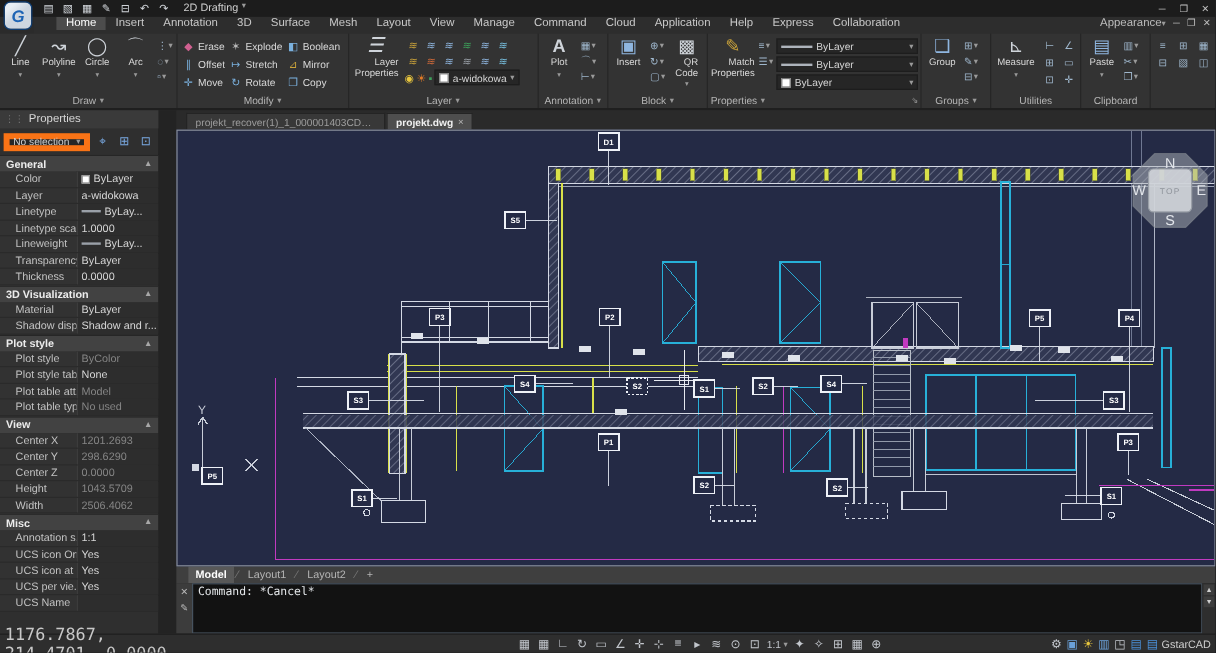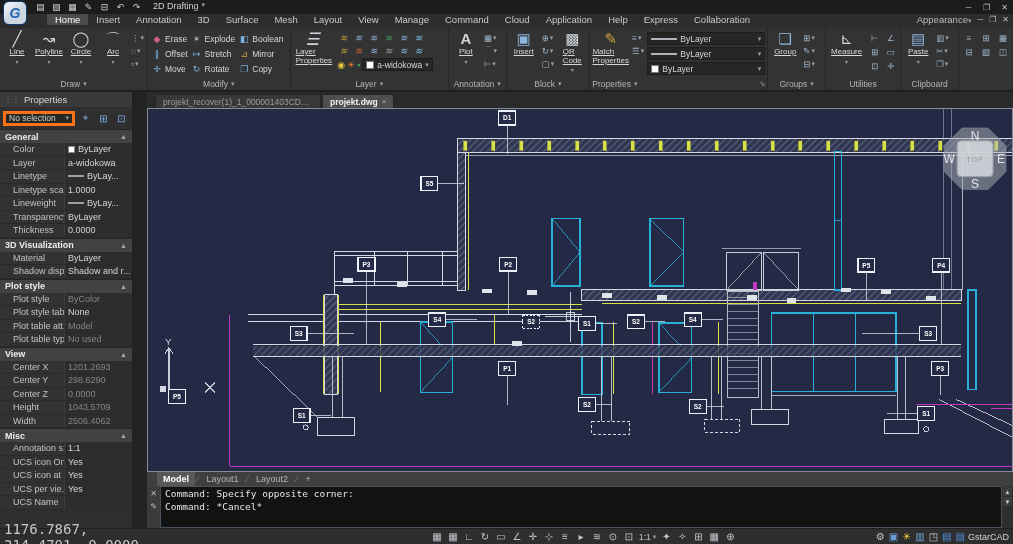--- a/index.html
+++ b/index.html
@@ -29,21 +29,21 @@
   .menubar-right .mini{font-size:8px;}
 
   
   .ribbon{height:64px;background:#333333;display:flex;align-items:stretch;flex:0 0 64px;border-bottom:2px solid #1f1f1f;}
   .rpanel{display:flex;flex-direction:column;border-right:1px solid #262626;padding:1px 2px 0 2px;}
   .rpanel-body{flex:1;display:flex;align-items:stretch;gap:2px;}
   .rpanel-label{height:12px;display:flex;align-items:center;justify-content:center;gap:3px;
                 color:#b5b5b5;font-size:8.5px;}
   .bigbtn{display:flex;flex-direction:column;align-items:center;justify-content:flex-start;padding:2px 3px 0 3px;min-width:30px;}
   .bigbtn .bico{font-size:15px;line-height:16px;height:17px;color:#cfd4da;}
-  .bigbtn .blabel{font-size:8px;line-height:8.5px;text-align:left;color:#d8d8d8;white-space:pre-line;text-decoration:underline;}
+  .bigbtn .blabel{font-size:8px;line-height:8.5px;text-align:right;color:#d8d8d8;white-space:pre-line;}
   .bigbtn .caret{font-size:6px;margin-top:1px;}
   .minicol{display:flex;flex-direction:column;justify-content:flex-start;gap:1px;padding-top:3px;}
   .mini-ic{display:flex;align-items:center;gap:1px;font-size:8.5px;color:#9fb7cd;height:12px;padding:0 1px;}
   .toolgrid{display:grid;grid-template-columns:auto auto auto;grid-auto-rows:14px;column-gap:4px;row-gap:1px;padding:3px 2px 0 2px;}
   .tool{display:flex;align-items:center;gap:3px;font-size:8.5px;color:#d8d8d8;white-space:nowrap;}
   .tool .tico{width:10px;text-align:center;font-size:9px;}
   .layer-right{display:flex;flex-direction:column;padding-top:2px;gap:1px;}
   #layer-minis{display:grid;grid-template-columns:repeat(6,15px);grid-auto-rows:13px;}
   #layer-minis span{display:flex;align-items:center;justify-content:center;font-size:9px;transform:skewX(-10deg);}
   .layer-ddrow{display:flex;align-items:center;gap:2px;}
@@ -59,21 +59,21 @@
   .stack-ic{transform:skewX(-14deg) scaleY(1.15);color:#8fb6e0;}
 
   
   .main{flex:1;display:flex;min-height:0;}
 
   
   .palette{width:133px;background:#2f2f2f;display:flex;flex-direction:column;font-size:9px;border-right:1px solid #1f1f1f;}
   .pal-title{height:15px;background:#3a3a3a;display:flex;align-items:center;gap:4px;padding:0 4px;color:#d8d8d8;font-size:9.5px;flex:0 0 15px;}
   .pal-grip{color:#7a7a7a;font-size:8px;}
   .pal-selrow{height:22px;display:flex;align-items:center;gap:3px;padding:0 3px;flex:0 0 22px;}
-  .pal-select{flex:1;height:15px;background:#262626;border:3px solid #f97316;display:flex;align-items:center;
+  .pal-select{flex:1;height:15px;background:#262626;border:5px solid #f97316;display:flex;align-items:center;
               padding:0 3px;color:#cfcfcf;font-size:8.5px;}
   .pal-select .caret{margin-left:auto;}
   .pal-tool{width:15px;height:15px;display:flex;align-items:center;justify-content:center;color:#79a9e2;font-size:10px;}
   .psec-header{height:14px;background:#424242;display:flex;align-items:center;padding:0 5px;color:#ececec;
                font-weight:bold;font-size:9px;flex:0 0 14px;border-top:1px solid #262626;}
   .psec-header .arrow{margin-left:auto;color:#a8a8a8;font-size:7px;}
   .prow{height:13.5px;display:flex;flex:0 0 13.5px;border-bottom:1px solid #2a2a2a;background:#323232;}
   .prow .plabel{width:64px;padding-left:13px;display:flex;align-items:center;color:#c2c2c2;overflow:hidden;white-space:nowrap;}
   .prow .pval{flex:1;display:flex;align-items:center;gap:3px;padding-left:3px;color:#d6d6d6;border-left:1px solid #3c3c3c;
               overflow:hidden;white-space:nowrap;background:#2d2d2d;}
@@ -1010,21 +1010,20 @@
           <span class="ltab">+</span>
         </div>
 
       <div class="cmd">
         <div class="cmd-gutter">
           <span>✕</span>
           <span>✎</span>
         </div>
         <div class="cmd-lines">
           <div id="cmd-history">
-              <div class="cline">Command: Specify opposite corner:</div>
               <div class="cline">Command: *Cancel*</div>
             </div>
         </div>
         <div class="cmd-vscroll">
           <div class="vbtn">▲</div>
           <div class="vbtn">▼</div>
         </div>
       </div>
     </div>
   </div>

